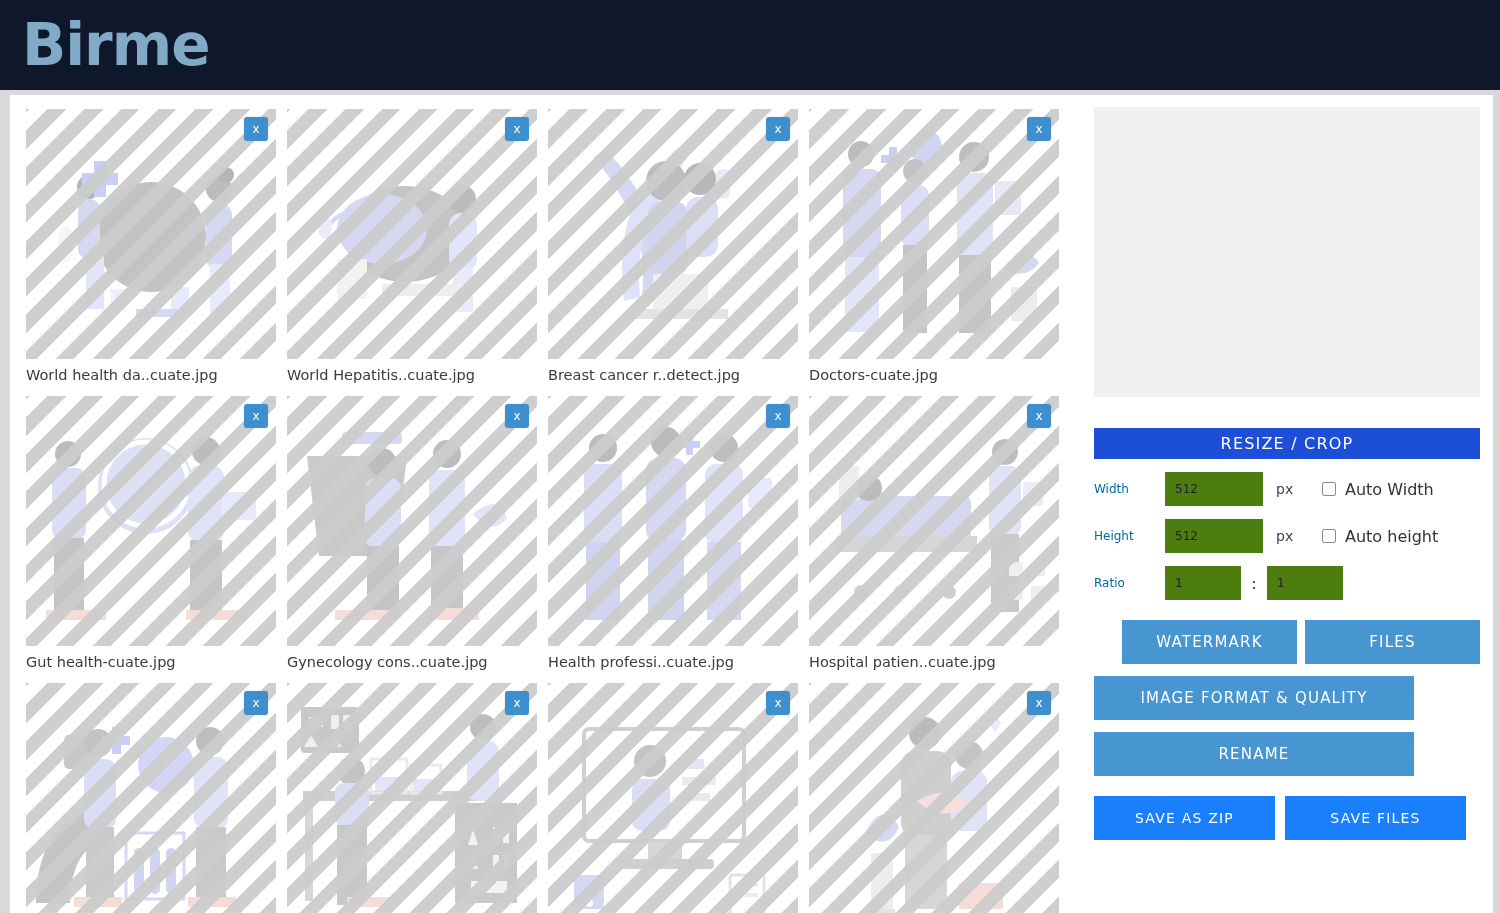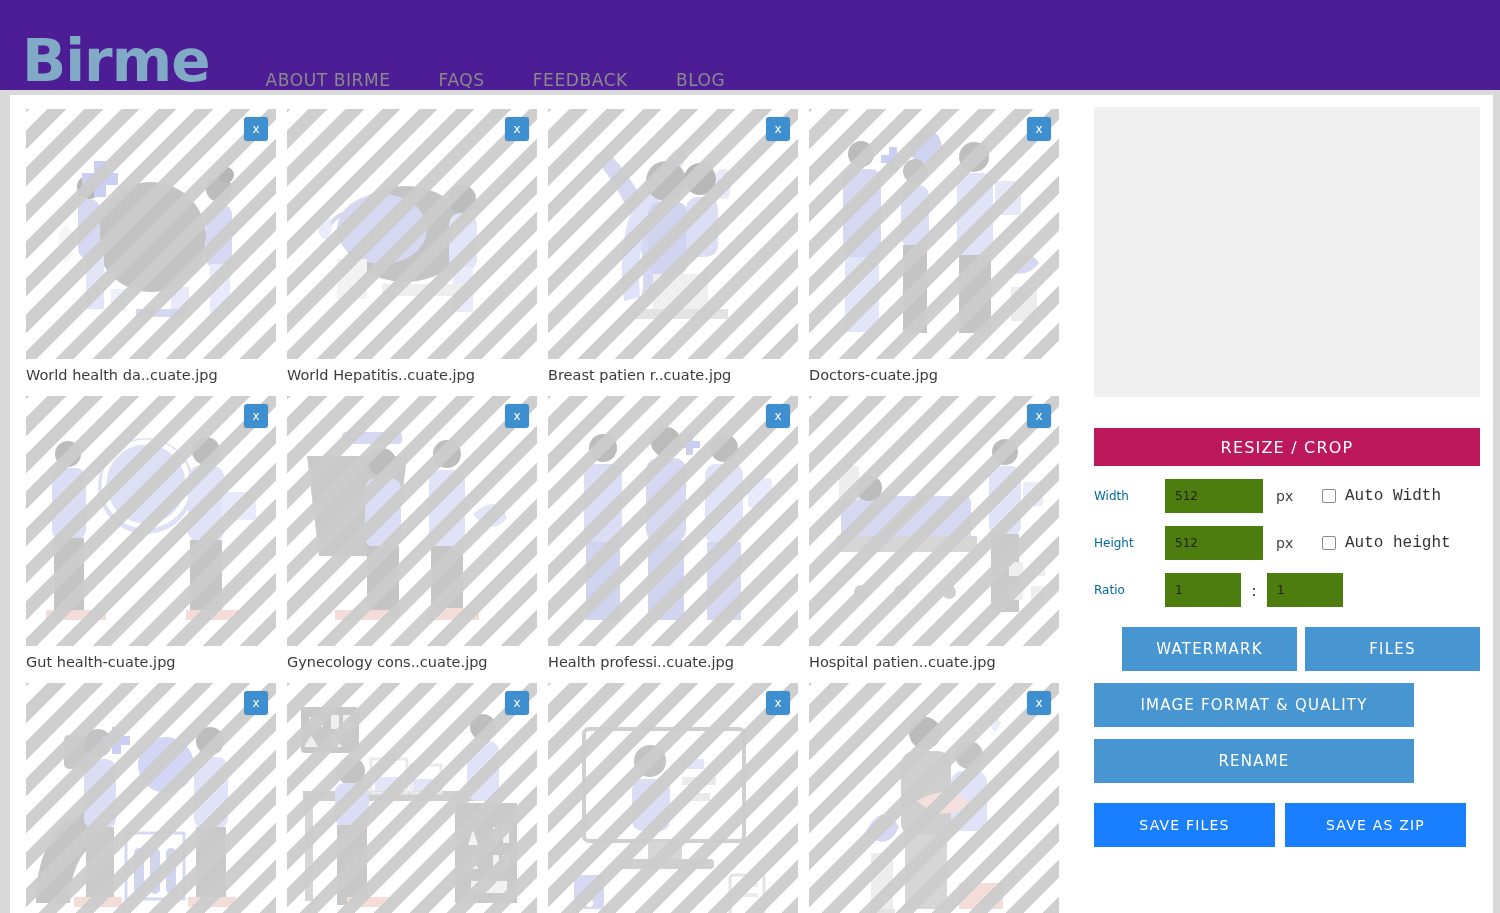--- a/index.html
+++ b/index.html
@@ -8,22 +8,22 @@
     width: 1500px; height: 913px;
     overflow: hidden;
     font-family: "DejaVu Sans", "Liberation Sans", sans-serif;
     background: #d8d8d8;
   }
 
   
   #header {
     position: absolute; left: 0; top: 0;
     width: 1500px; height: 90px;
-    background: #4c1d95;
-    display: flex; align-items: flex-end;
+    background: #0f172a;
+    display: flex; align-items: center;
   }
   #logo {
     margin-left: 22px;
     font-family: "DejaVu Sans", "Liberation Sans", sans-serif;
     font-size: 58px;
     font-weight: bold;
     color: #81aac6;
     letter-spacing: -1px;
     line-height: 1;
     user-select: none;
@@ -130,22 +130,22 @@
     border: none;
     color: #ffffff;
     font-size: 15px;
     letter-spacing: 1.2px;
     text-align: center;
     cursor: pointer;
     font-family: "DejaVu Sans", "Liberation Sans", sans-serif;
     display: flex; align-items: center; justify-content: center;
   }
   #resize-crop-btn {
-    width: 386px; height: 38px;
-    background: #be185d;
+    width: 386px; height: 31px;
+    background: #1d4ed8;
     margin-top: 31px;
     font-size: 16px;
   }
 
   .field-row {
     display: flex; align-items: center;
     margin-top: 13px;
     height: 34px;
   }
   .field-label {
@@ -194,46 +194,40 @@
   }
   .chk.checked::after {
     content: "";
     position: absolute;
     left: 4px; top: 0px;
     width: 4px; height: 9px;
     border: solid #ffffff;
     border-width: 0 2px 2px 0;
     transform: rotate(42deg);
   }
-  .chk-label { font-size: 16px; color: #333; white-space: nowrap; font-family: Liberation Mono, monospace; }
+  .chk-label { font-size: 16px; color: #333; white-space: nowrap; }
 
   .opt-row { margin-top: 14px; }
   .opt-row2 { margin-top: 8px; }
 
   .btn-row {
     display: flex; gap: 8px;
     margin-top: 20px;
     padding-left: 28px;
   }
   .btn-half { width: 181px; height: 44px; background: #4795d1; }
   .btn-full { width: 320px; height: 44px; background: #4795d1; margin-top: 12px; }
   .btn-save { width: 181px; height: 44px; background: #1a7ffc; font-size: 14px; }
   #save-row { display: flex; gap: 10px; margin-top: 20px; }
 </style>
 </head>
 <body>
 
 <div id="header">
   <div id="logo">Birme</div>
-  <div id="nav">
-    <a class="nav-item">ABOUT BIRME</a>
-    <a class="nav-item">FAQS</a>
-    <a class="nav-item">FEEDBACK</a>
-    <a class="nav-item">BLOG</a>
-  </div>
 </div>
 
 <div id="page-body">
   <div id="app-frame">
 
     <div id="thumb-grid">
 
       <div class="thumb-cell">
         <div class="thumb-img">
           <svg class="thumb-art" viewBox="0 0 250 250">
@@ -285,21 +279,21 @@
             <rect x="100" y="92" width="40" height="75" rx="14" fill="#8f95d8"></rect>
             <circle cx="152" cy="70" r="16" fill="#4e4e4e"></circle>
             <rect x="138" y="88" width="32" height="60" rx="12" fill="#a9aeea"></rect>
             <rect x="105" y="165" width="55" height="40" fill="#d8d8d8"></rect>
             <rect x="85" y="200" width="95" height="10" fill="#bbbbbb"></rect>
             <rect x="168" y="60" width="14" height="30" rx="6" fill="#c7caf2"></rect>
           </svg>
           <div class="stripes"></div>
           <div class="thumb-close">x</div>
         </div>
-        <div class="thumb-label">Breast patien r..cuate.jpg</div>
+        <div class="thumb-label">Breast cancer r..detect.jpg</div>
       </div>
 
       <div class="thumb-cell">
         <div class="thumb-img">
           <svg class="thumb-art" viewBox="0 0 250 250">
             <circle cx="52" cy="45" r="13" fill="#5a5a5a"></circle>
             <rect x="34" y="60" width="38" height="90" rx="10" fill="#9aa0e0"></rect>
             <rect x="36" y="148" width="34" height="75" fill="#b9bdf0"></rect>
             <path d="M80 38 h8 v8 h8 v8 h-8 v8 h-8 v-8 h-8 v-8 h8 z" fill="#7b86e0"></path>
             <path d="M108 28 a13 13 0 0 1 24 6 a13 13 0 0 1 -12 18 a13 13 0 0 1 -12 -24z" fill="#8e95de"></path>
@@ -553,20 +547,20 @@
 
       <div class="btn-row">
         <div class="btn btn-half">WATERMARK</div>
         <div class="btn btn-half">FILES</div>
       </div>
 
       <div class="btn btn-full">IMAGE FORMAT &amp; QUALITY</div>
       <div class="btn btn-full">RENAME</div>
 
       <div id="save-row">
+        <div class="btn btn-save">SAVE AS ZIP</div>
         <div class="btn btn-save">SAVE FILES</div>
-        <div class="btn btn-save">SAVE AS ZIP</div>
       </div>
 
     </div>
 
   </div>
 </div>
 
 </body></html>

